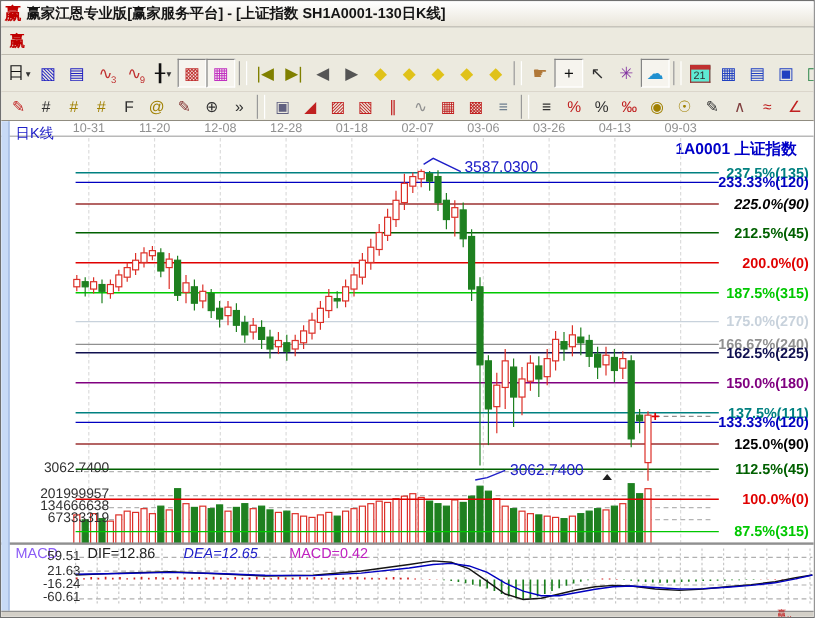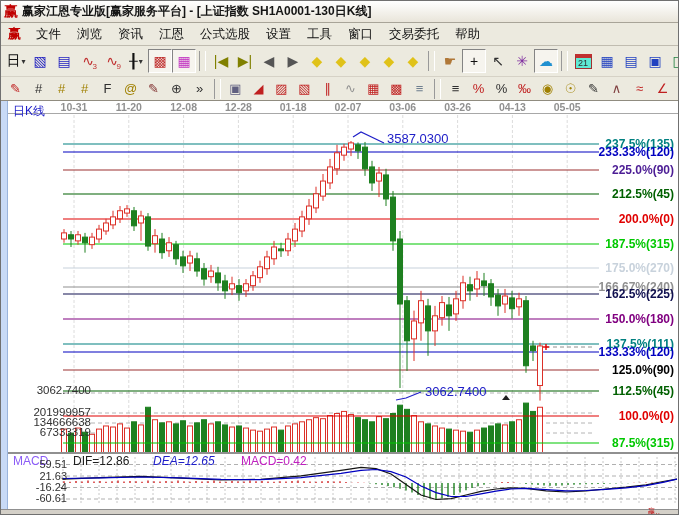--- a/index.html
+++ b/index.html
@@ -28,21 +28,21 @@
   .tbb.pressed{border-color:#848484 #ffffff #ffffff #848484;background:#f6f4ee;}
   .tbb .sub{font-size:8px;position:absolute;right:2px;bottom:1px;}
   .tbb .dd{font-size:8px;color:#333;margin-left:1px;}
   .tsep{width:7px;height:20px;border-left:1px solid #999;border-right:1px solid #fff;margin:0 3px;flex:0 0 auto;}
   .cal{width:17px;height:15px;background:#5eead4;border:1px solid #a03030;border-top:4px solid #c03030;
     font-size:9px;line-height:11px;text-align:center;color:#303030;}
   
   .chartarea{position:absolute;left:0;top:100px;width:679px;height:415px;background:#ffffff;}
   .bluestrip{position:absolute;left:0;top:0;width:7px;height:408px;background:#c8daf6;border-right:1px solid #9ab4dc;}
   .datestrip{position:absolute;left:0;top:0;width:679px;height:13px;border-bottom:1px solid #a8a8a8;background:#fff;}
-  .datelabel{position:absolute;top:0;width:44px;text-align:center;font-size:10.5px;color:#909090;font-weight:bold;}
+  .datelabel{position:absolute;top:0;width:44px;text-align:center;font-size:10.5px;color:#909090;}
   .klinelabel{position:absolute;left:12px;top:2px;font-size:12px;color:#2020c8;}
   .symlabel{position:absolute;right:16px;top:14px;font-size:13px;color:#0000c8;font-weight:bold;}
   .gannlabel{position:absolute;left:576px;width:97px;text-align:right;font-size:12px;font-weight:bold;white-space:nowrap;}
   .pricelow{position:absolute;left:10px;width:80px;top:283px;text-align:right;font-size:11.5px;color:#303030;}
   .vscale{position:absolute;left:6px;width:84px;text-align:right;font-size:11.5px;color:#303030;}
   .anno{position:absolute;font-size:13px;color:#2020c8;white-space:nowrap;}
   .macdhdr{position:absolute;top:353px;font-size:12px;white-space:nowrap;}
   .mscale{position:absolute;left:14px;width:52px;text-align:right;font-size:11px;color:#303030;}
   .bottombar{position:absolute;left:0;top:408px;width:679px;height:7px;background:#d4d0c8;border-top:1px solid #909090;}
   .watermark{position:absolute;right:20px;top:405px;font-size:8px;color:#c02020;}
@@ -58,32 +58,20 @@
     <span class="wtitle">赢家江恩专业版[赢家服务平台] - [上证指数  SH1A0001-130日K线]</span>
     <span class="tb-buttons">
       <span class="tbtn">客服</span>
       <span class="tbtn">论坛</span>
       <span class="tbtn">主页</span>
     </span>
   </div>
 
   <div class="menubar">
     <span class="mlogo">赢</span>
-    <span id="menu-items" style="display:flex;">
-        <span class="mitem">文件</span>
-        <span class="mitem">浏览</span>
-        <span class="mitem">资讯</span>
-        <span class="mitem">江恩</span>
-        <span class="mitem">公式选股</span>
-        <span class="mitem">设置</span>
-        <span class="mitem">工具</span>
-        <span class="mitem">窗口</span>
-        <span class="mitem">交易委托</span>
-        <span class="mitem">帮助</span>
-      </span>
   </div>
 
   <div class="toolbar" id="tb1">
       <span class="tbb">
         <span style="color: rgb(16, 16, 16);">日</span>
         <span class="dd">▾</span>
       </span>
       <span class="tbb">
         <span style="color: rgb(32, 32, 192);">▧</span>
       </span>
@@ -262,23 +250,24 @@
     <div class="datestrip" id="datestrip">
         <span class="datelabel" style="left: 51px;">10-31</span>
         <span class="datelabel" style="left: 105.8px;">11-20</span>
         <span class="datelabel" style="left: 160.6px;">12-08</span>
         <span class="datelabel" style="left: 215.4px;">12-28</span>
         <span class="datelabel" style="left: 270.2px;">01-18</span>
         <span class="datelabel" style="left: 325px;">02-07</span>
         <span class="datelabel" style="left: 379.8px;">03-06</span>
         <span class="datelabel" style="left: 434.6px;">03-26</span>
         <span class="datelabel" style="left: 489.4px;">04-13</span>
-        <span class="datelabel" style="left: 544.2px;">05-05</span>
+        <span class="datelabel" style="left: 544.2px;">09-03</span>
       </div>
     <div class="klinelabel">日K线</div>
+    <div class="symlabel">1A0001  上证指数</div>
 
     <svg id="chart-svg" width="679" height="415" viewBox="0 0 679 415">
         <g>
           <line x1="73" y1="14" x2="73" y2="351" stroke="#dcdcdc" stroke-dasharray="3,2"></line>
           <line x1="127.8" y1="14" x2="127.8" y2="351" stroke="#dcdcdc" stroke-dasharray="3,2"></line>
           <line x1="182.6" y1="14" x2="182.6" y2="351" stroke="#dcdcdc" stroke-dasharray="3,2"></line>
           <line x1="237.39999999999998" y1="14" x2="237.39999999999998" y2="351" stroke="#dcdcdc" stroke-dasharray="3,2"></line>
           <line x1="292.2" y1="14" x2="292.2" y2="351" stroke="#dcdcdc" stroke-dasharray="3,2"></line>
           <line x1="347" y1="14" x2="347" y2="351" stroke="#dcdcdc" stroke-dasharray="3,2"></line>
           <line x1="401.79999999999995" y1="14" x2="401.79999999999995" y2="351" stroke="#dcdcdc" stroke-dasharray="3,2"></line>
@@ -679,21 +668,21 @@
         </g>
         <g>
           <polyline points="62,378.1 100,376.6 140,375.4 180,377.2 220,379 260,378.4 300,374.8 340,369.4 360,366.4 375,367.6 390,373 405,383.5 420,394 435,398.5 450,397.6 465,394 480,390.4 495,388 510,386.8 525,387.4 545,389.8 565,391 585,389.8 605,388 625,386.2 645,383.8 662,380.5 676,378.142" fill="none" stroke="#151515" stroke-width="1.2"></polyline>
           <polyline points="62,377.5 100,376.9 140,376 180,376.9 220,378.4 260,378.7 300,376.6 340,372.4 360,369.4 375,368.5 390,370.6 405,376 420,385 435,391.6 450,395.5 465,395.5 480,392.8 495,390.1 510,388 525,387.4 545,388.6 565,389.8 585,389.5 605,388.3 625,386.8 645,384.7 662,381.4 676,378.205" fill="none" stroke="#0000c0" stroke-width="1.2"></polyline>
         </g>
       </svg>
 
     <div id="gann-labels">
         <div class="gannlabel" style="top: 36px; color: rgb(0, 128, 128);">237.5%(135)</div>
         <div class="gannlabel" style="top: 44px; color: rgb(0, 0, 192);">233.33%(120)</div>
-        <div class="gannlabel" style="top: 62px; color: #4c1d95;">225.0%(90)</div>
+        <div class="gannlabel" style="top: 62px; color: #000000; font-style: italic;">225.0%(90)</div>
         <div class="gannlabel" style="top: 86px; color: rgb(0, 96, 0);">212.5%(45)</div>
         <div class="gannlabel" style="top: 111px; color: rgb(224, 0, 0);">200.0%(0)</div>
         <div class="gannlabel" style="top: 136px; color: rgb(0, 200, 0);">187.5%(315)</div>
         <div class="gannlabel" style="top: 160px; color: rgb(200, 210, 220);">175.0%(270)</div>
         <div class="gannlabel" style="top: 179px; color: rgb(144, 144, 144);">166.67%(240)</div>
         <div class="gannlabel" style="top: 186px; color: rgb(16, 16, 80);">162.5%(225)</div>
         <div class="gannlabel" style="top: 211px; color: rgb(128, 0, 128);">150.0%(180)</div>
         <div class="gannlabel" style="top: 236px; color: rgb(0, 128, 128);">137.5%(111)</div>
         <div class="gannlabel" style="top: 244px; color: rgb(0, 0, 192);">133.33%(120)</div>
         <div class="gannlabel" style="top: 262px; color: #000000;">125.0%(90)</div>

